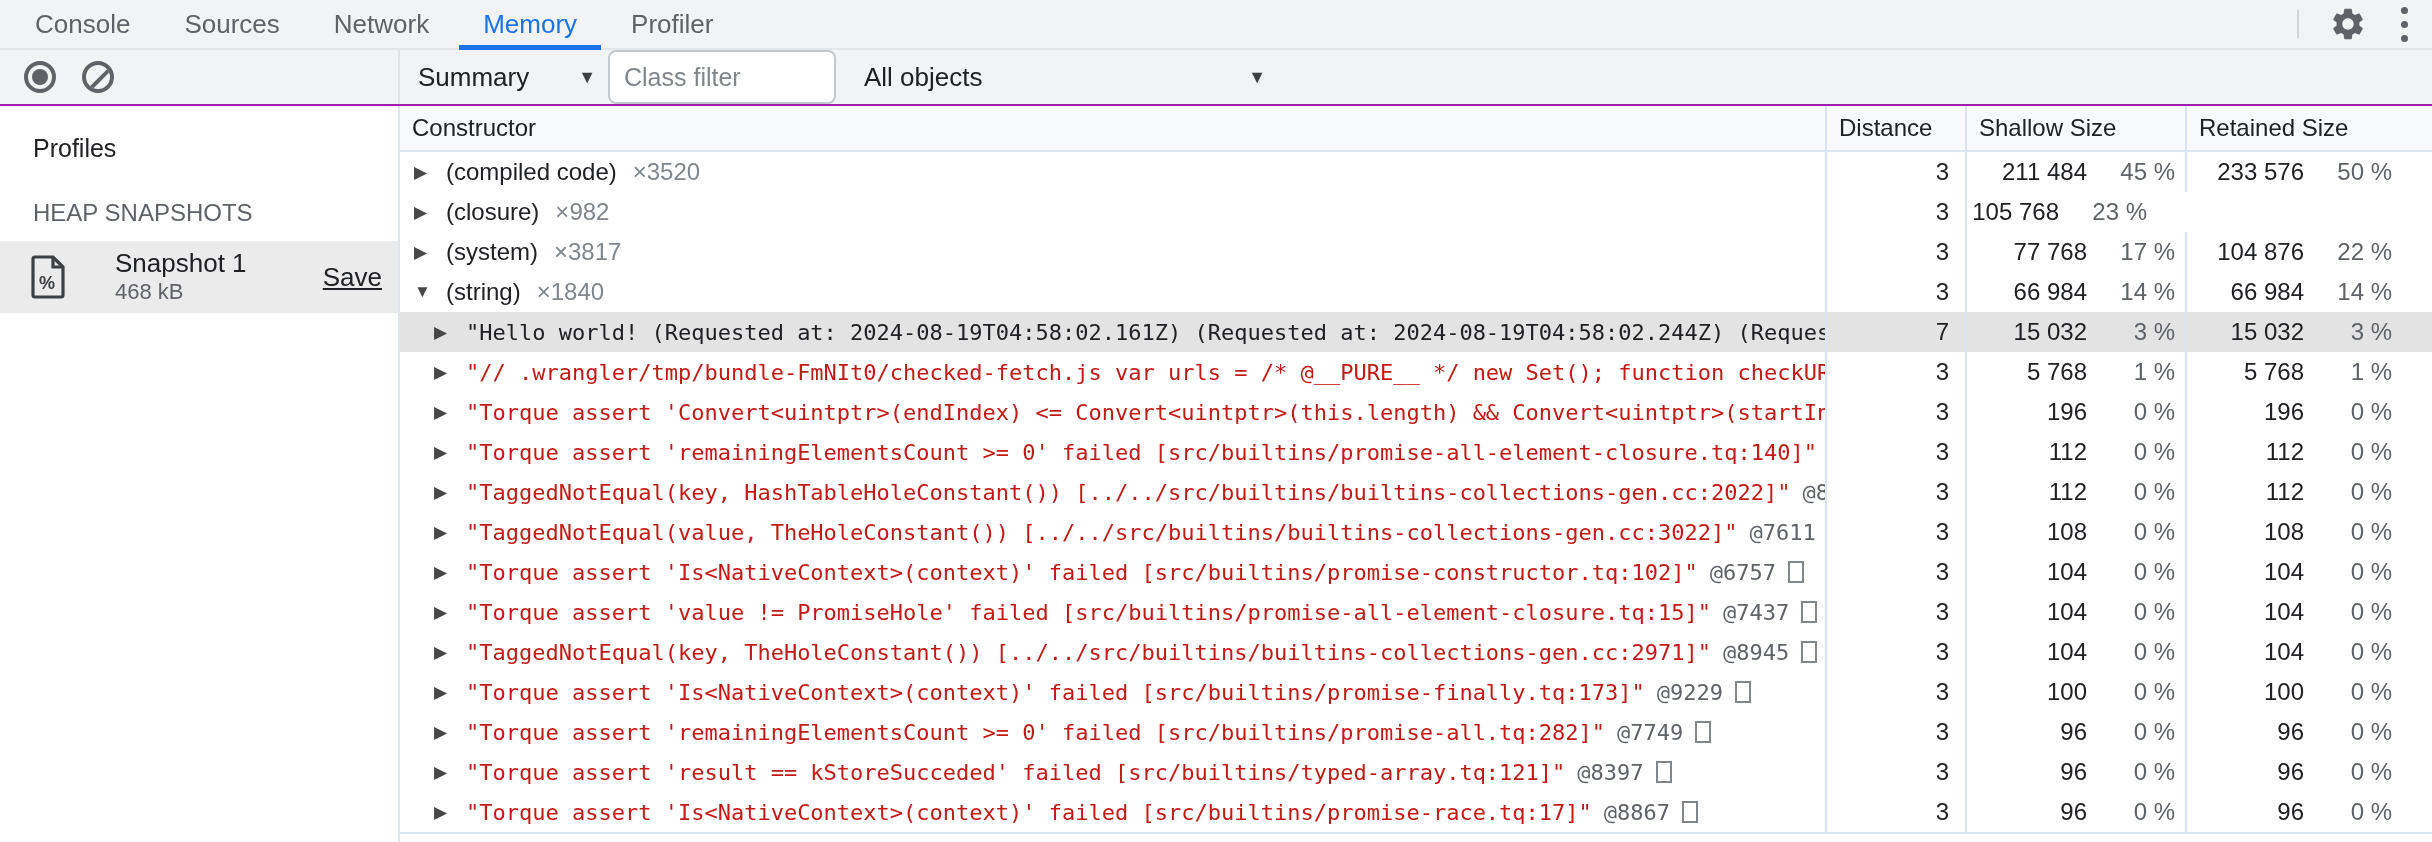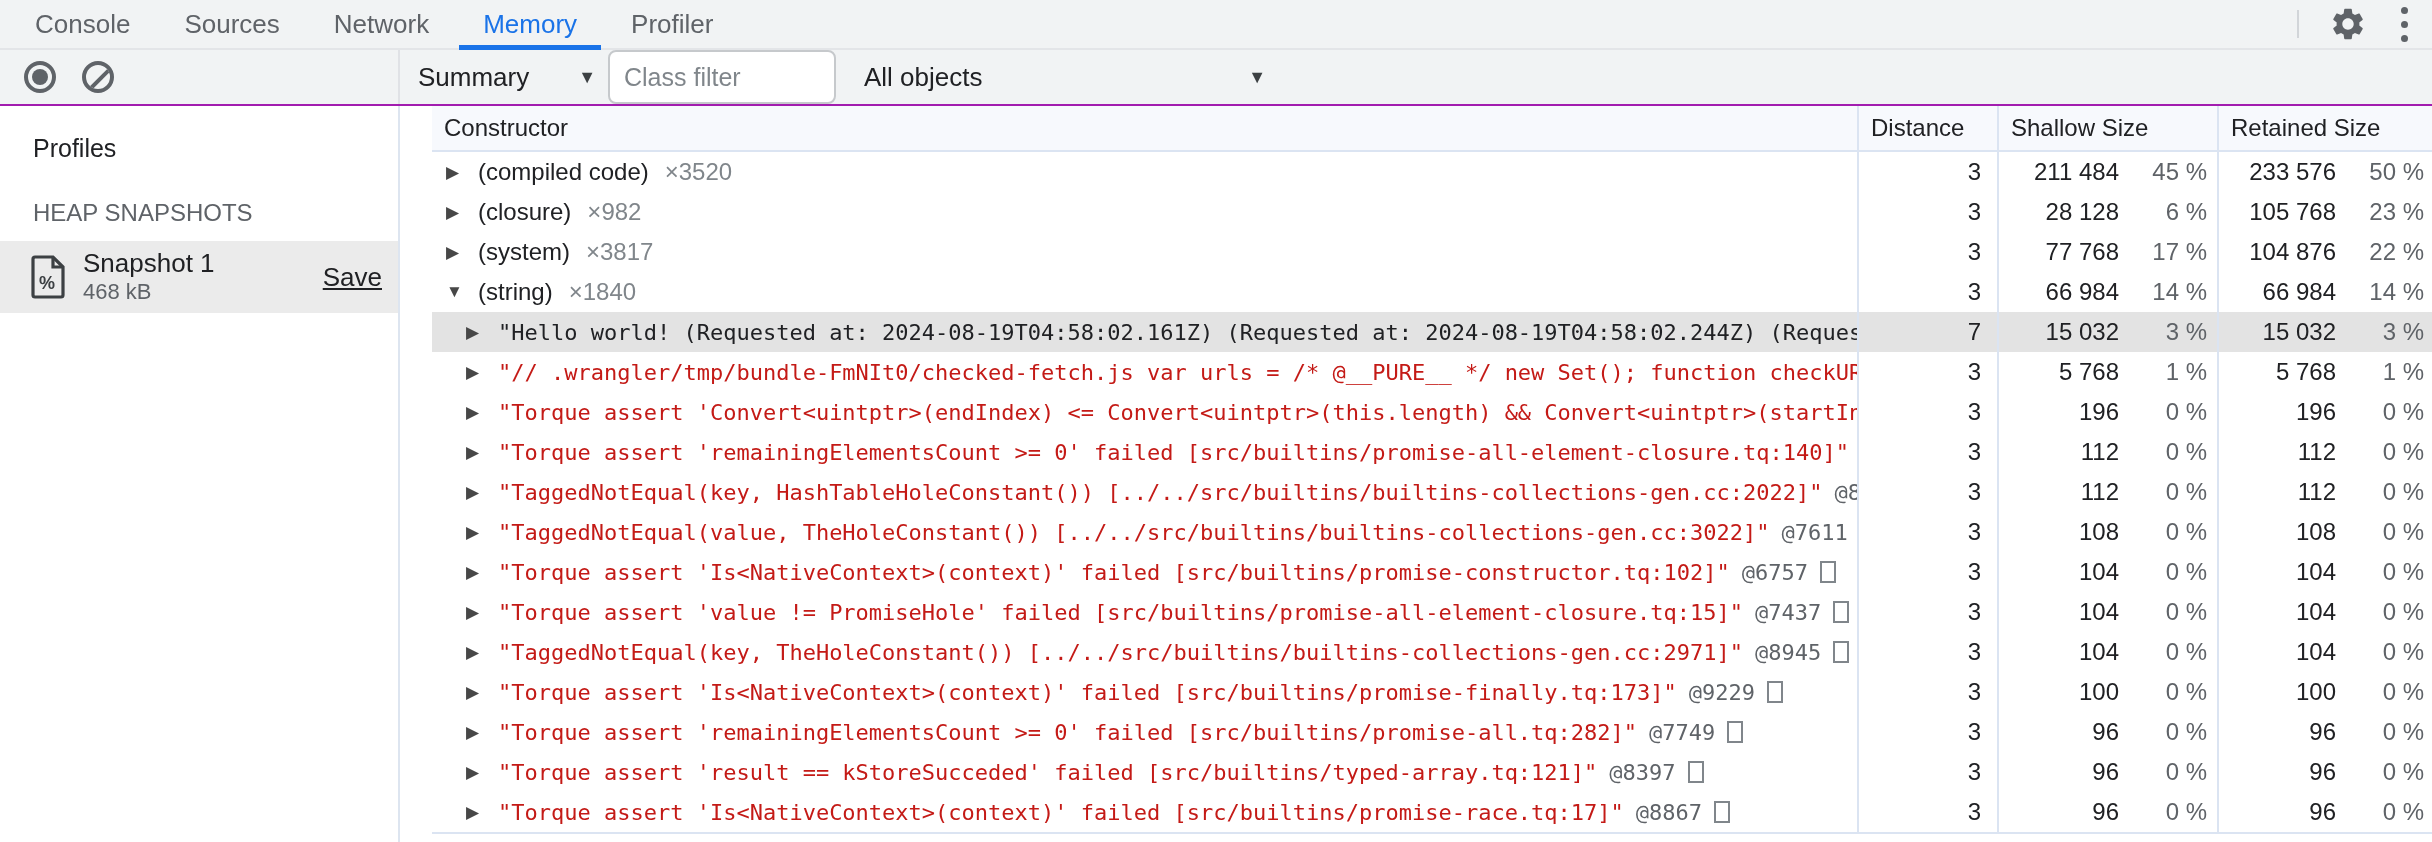--- a/index.html
+++ b/index.html
@@ -58,27 +58,27 @@
   .class-filter::placeholder { color:#80868b; }
   .objects-select { margin-left:28px; width:402px; }
 
   
   .content { flex:1; display:flex; min-height:0; }
   .sidebar { flex:none; width:400px; background:#fff; border-right:2px solid #dde5f0; }
   .profiles-title { font-size:25px; color:#202124; padding:28px 0 0 33px; }
   .heap-section { font-size:24px; color:#5f6368; padding:36px 0 14px 33px; }
   .snapshot-item { height:72px; background:#ebebeb; display:flex; align-items:center; gap:16px; padding-left:31px; }
   .snap-icon { flex:none; }
-  .snap-info { display:flex; flex-direction:column; line-height:1.2; }
+  .snap-info { display:flex; flex-direction:column; line-height:1.2;margin-left:32px; }
   .snap-name { font-size:26px; color:#202124; }
   .snap-size { font-size:22px; color:#5f6368; }
   .save-link { margin-left:auto; margin-right:16px; font-size:26px; color:#202124; text-decoration:underline; cursor:pointer; }
 
   
-  .main { flex:1; display:flex; flex-direction:column; min-width:0; background:#fff;padding-left:32px; }
+  .main { flex:1; display:flex; flex-direction:column; min-width:0; background:#fff; }
   .grid-header {
     flex:none; height:46px; display:grid; grid-template-columns:1425px 140px 220px 245px;
     background:#f7f9fd; border-bottom:2px solid #dbe4f2; font-size:24px; color:#202124;
   }
   .grid-header .h { display:flex; align-items:center; padding-left:12px; overflow:hidden; }
   .grid-header .h + .h { border-left:2px solid #dbe4f2; }
   .rows { flex:none; border-bottom:2px solid #dbe4f2; }
   .grid-row { height:40px; display:grid; grid-template-columns:1425px 140px 220px 245px; font-size:24px; }
   .grid-row.selected { background:#e3e3e3; }
   .cell { height:40px; display:flex; align-items:center; overflow:hidden; }
@@ -202,24 +202,20 @@
   </div>
 
   <div class="grid-row">
     <div class="cell c-constructor">
       <span class="expander">▶</span>
       <span class="row-name">(closure)</span>
       <span class="row-count">×982</span>
 
     </div>
     <div class="cell c-distance">3</div>
-    <div class="cell c-shallow">
-      <span class="num">28 128</span>
-      <span class="pct">6 %</span>
-    </div>
     <div class="cell c-retained">
       <span class="num">105 768</span>
       <span class="pct">23 %</span>
     </div>
   </div>
 
   <div class="grid-row">
     <div class="cell c-constructor">
       <span class="expander">▶</span>
       <span class="row-name">(system)</span>

